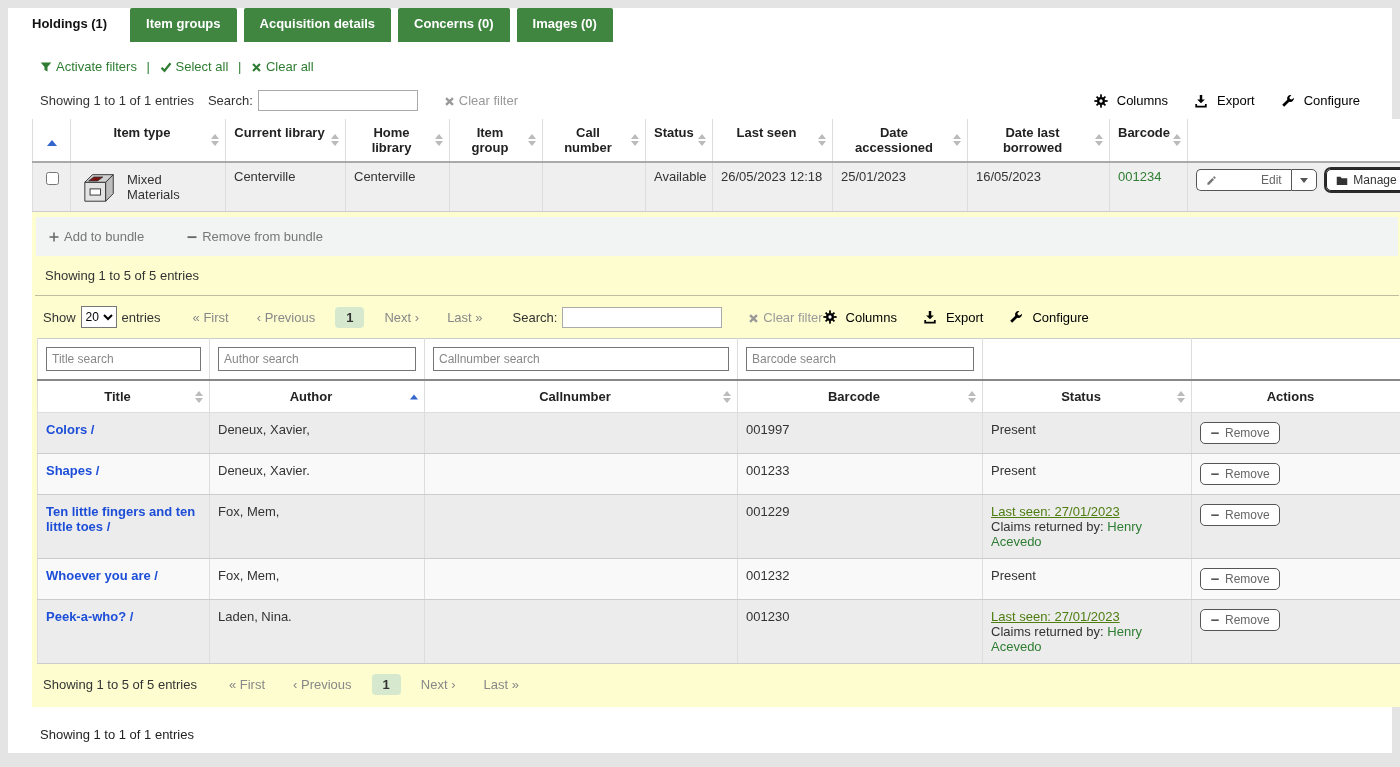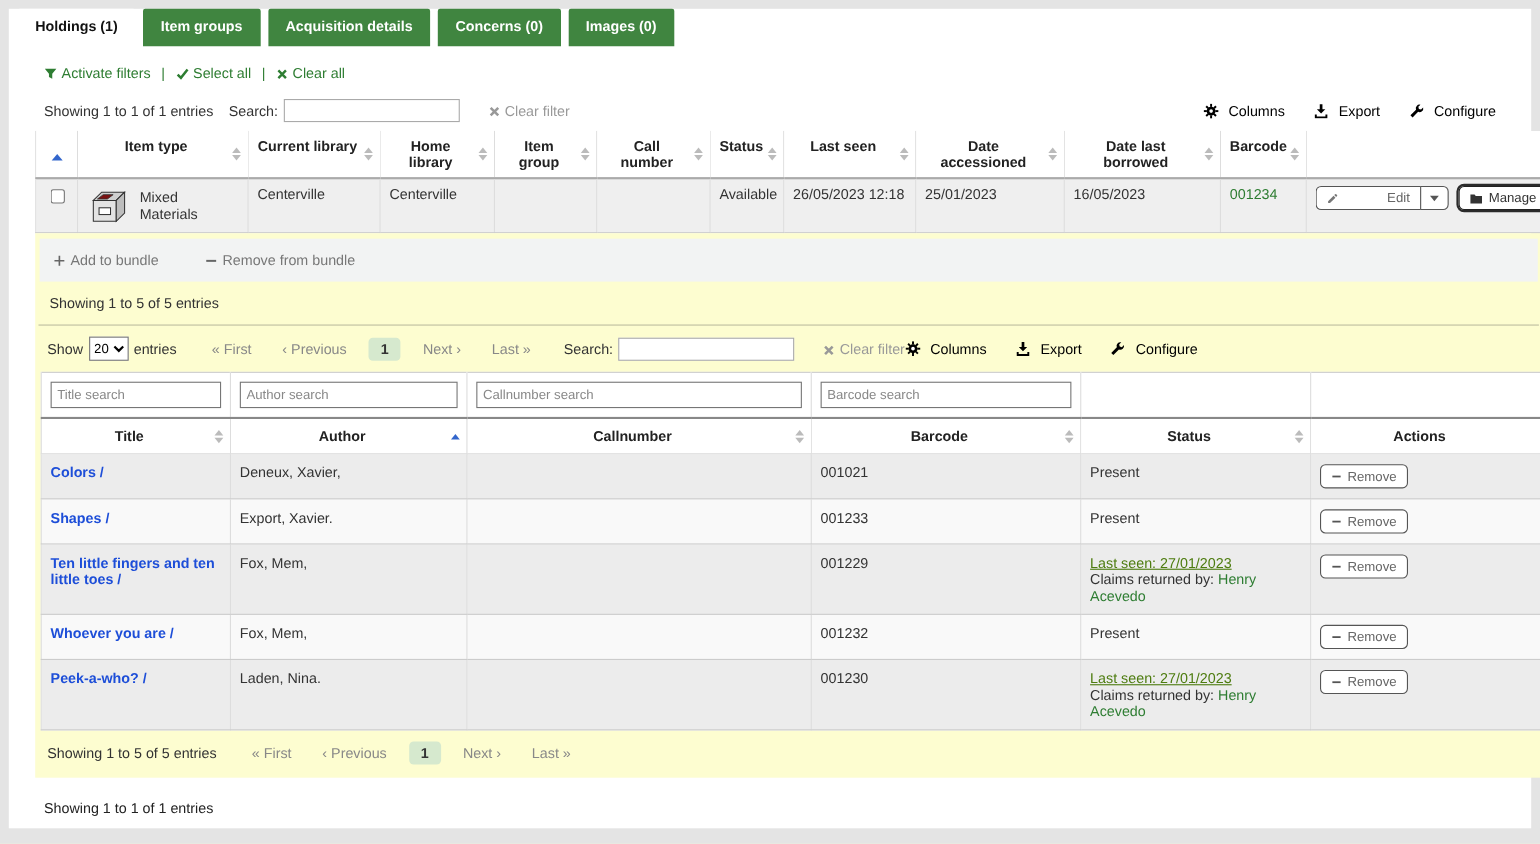--- a/index.html
+++ b/index.html
@@ -398,34 +398,34 @@
                     <span class="down"></span>
                   </span></th>
               <th><span>Actions</span></th>
             </tr>
           </thead>
           <tbody>
             <tr class="odd">
               <td><a class="title-link">Colors /</a></td>
               <td>Deneux, Xavier,</td>
               <td></td>
-              <td>001021</td>
+              <td>001997</td>
               <td>Present</td>
               <td><span class="btn">
                     <span>
                       <svg width="10" height="10" viewBox="0 0 16 16">
                         <rect x="2" y="7" width="12" height="2.6" fill="#555"></rect>
                       </svg>
                     </span>
                     <span>Remove</span>
                   </span></td>
             </tr>
             <tr class="even">
               <td><a class="title-link">Shapes /</a></td>
-              <td>Export, Xavier.</td>
+              <td>Deneux, Xavier.</td>
               <td></td>
               <td>001233</td>
               <td>Present</td>
               <td><span class="btn">
                     <span>
                       <svg width="10" height="10" viewBox="0 0 16 16">
                         <rect x="2" y="7" width="12" height="2.6" fill="#555"></rect>
                       </svg>
                     </span>
                     <span>Remove</span>

